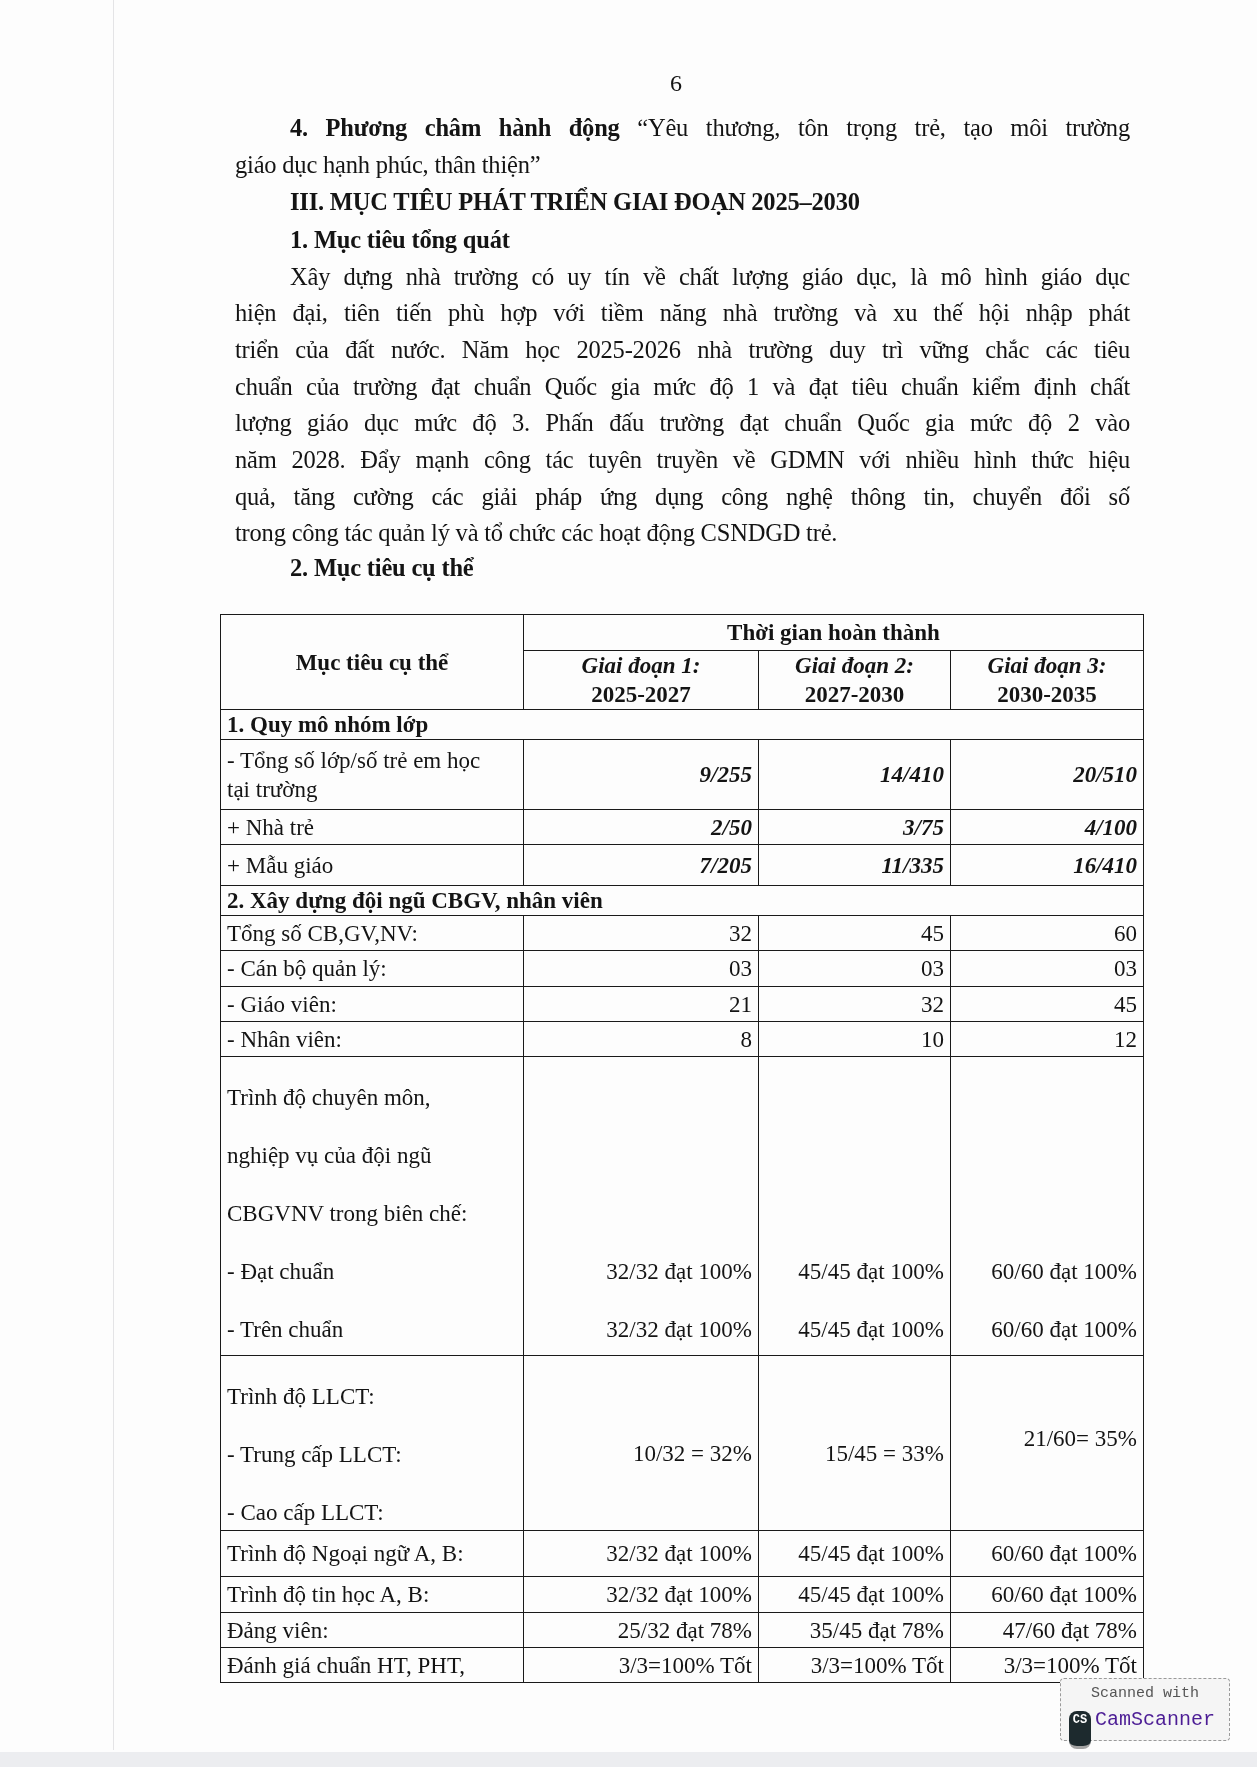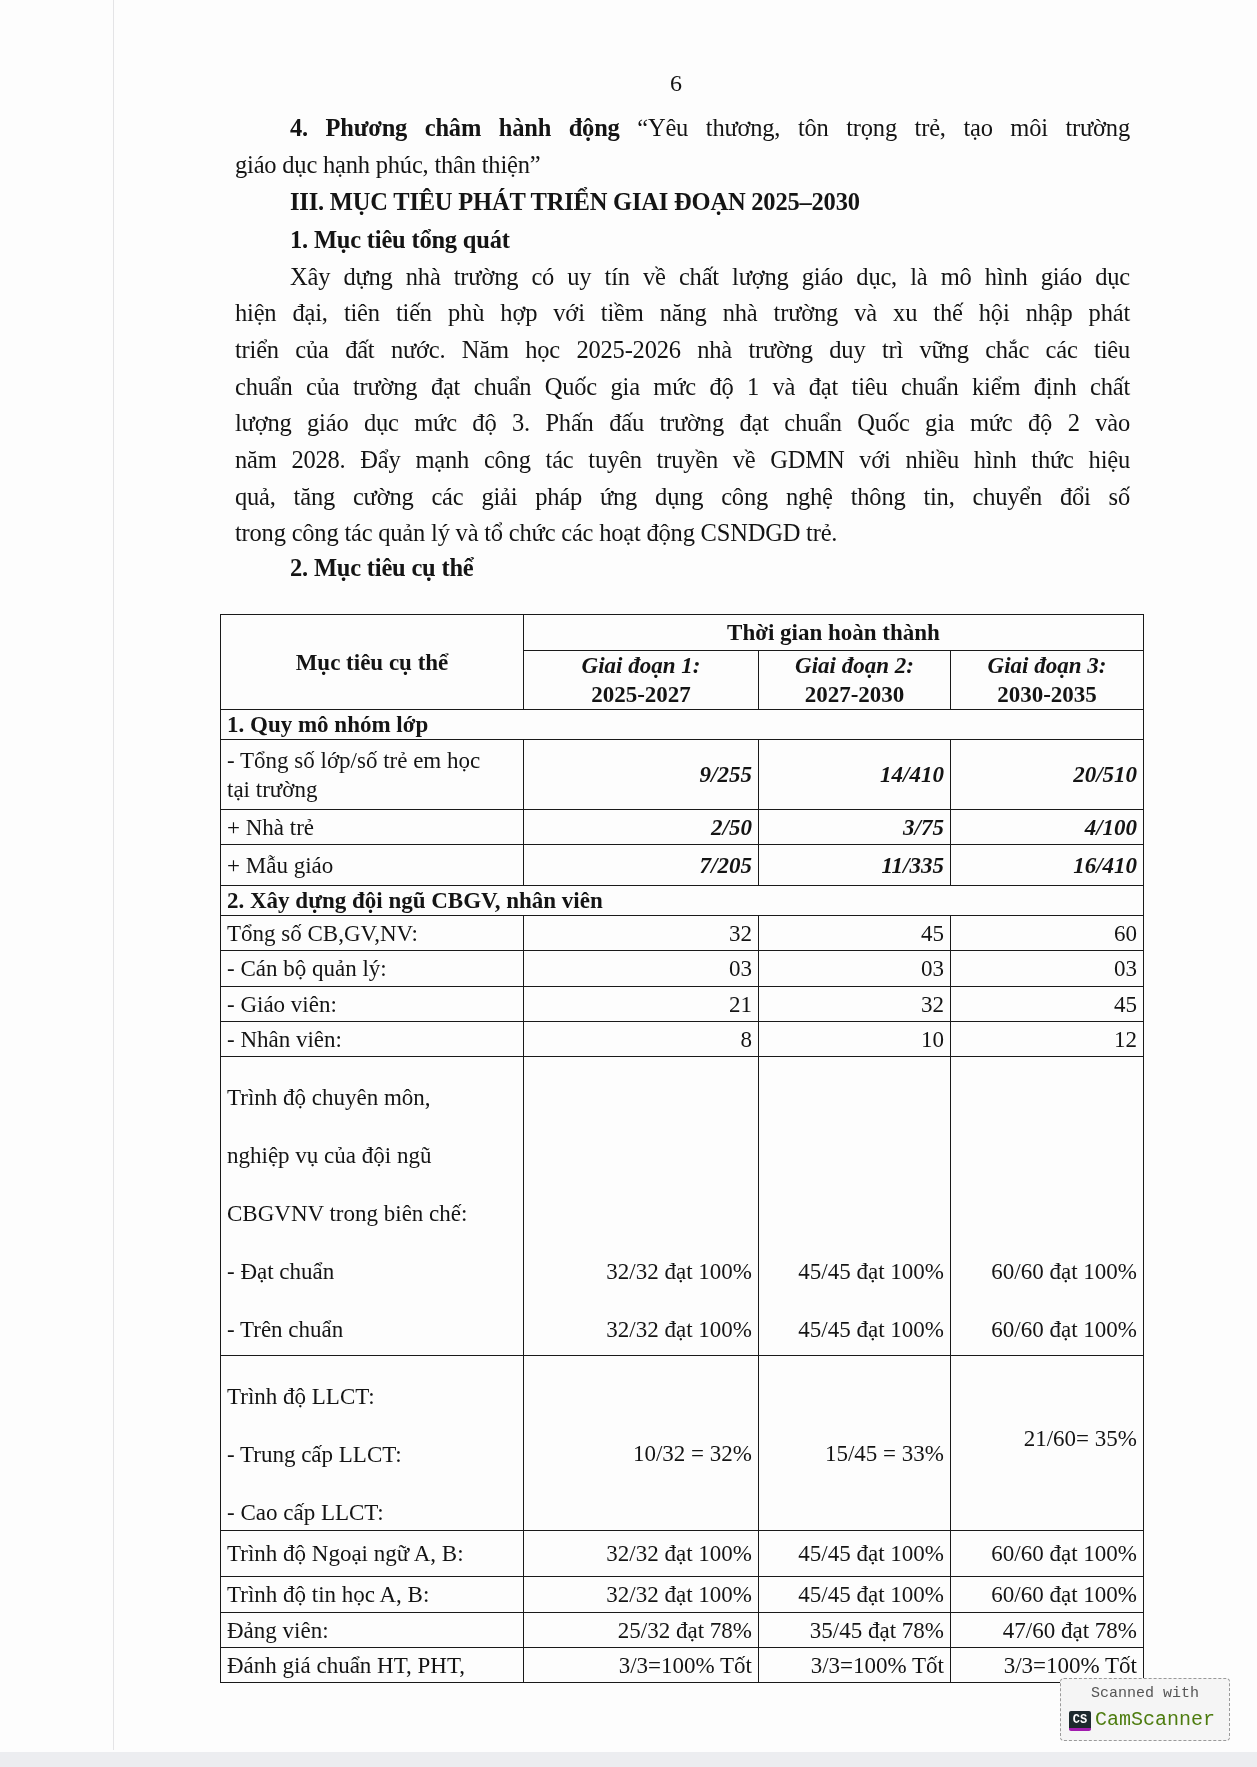--- a/index.html
+++ b/index.html
@@ -29,25 +29,25 @@
   .sec { font-weight:bold; text-align:left !important; }
   .multi div { line-height:34px;margin-top:24px; }
 
   .badge {
     position:absolute; left:1060px; top:1678px; width:170px; height:63px;
     border:1.5px dashed #9a9a9a; border-radius:4px; background:#f5f5f5;
     font-family:Liberation Mono, monospace; box-sizing:border-box;
   }
   .badge .top { position:absolute; top:6px; left:0; width:100%; text-align:center; font-size:15px; color:#555; }
   .badge .logo {
-    position:absolute; left:8px; top:32px; width:22px; height:20px; border-radius:2px;
-    background:#1d2a2e; border-bottom:3px solid #a21caf; box-sizing:border-box;
+    position:absolute; left:8px; top:32px; width:22px; height:38px; border-radius:8px;
+    background:#1d2a2e; border-bottom:3px solid #a3a3a3; box-sizing:border-box;
     color:#fff; font-weight:bold; font-size:12px; line-height:19px; text-align:center;
   }
-  .badge .brand { position:absolute; left:34px; top:29px; font-size:20px; color:#4d7c0f; }
+  .badge .brand { position:absolute; left:34px; top:29px; font-size:20px; color:#4c1d95; }
 </style>
 </head>
 <body>
 
 <div class="page-edge"></div>
 
 <div class="page-number">6</div>
 
 <div class="line just" style="left:290px; top:113px; width:840px;"><span class="bold">4. Phương châm hành động</span> <span>“Yêu thương, tôn trọng trẻ, tạo môi trường</span></div>
 <div class="line" style="left:235px; top:150px;">giáo dục hạnh phúc, thân thiện”</div>

